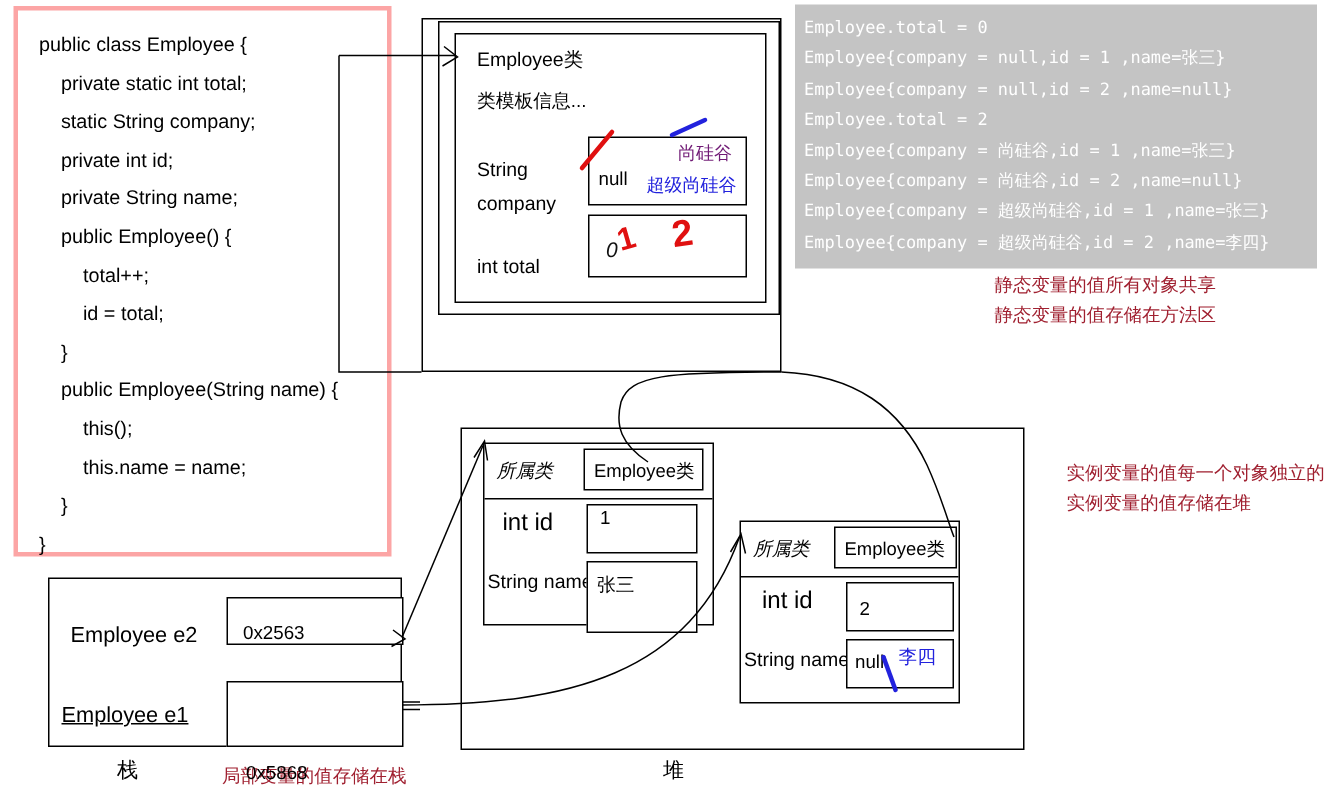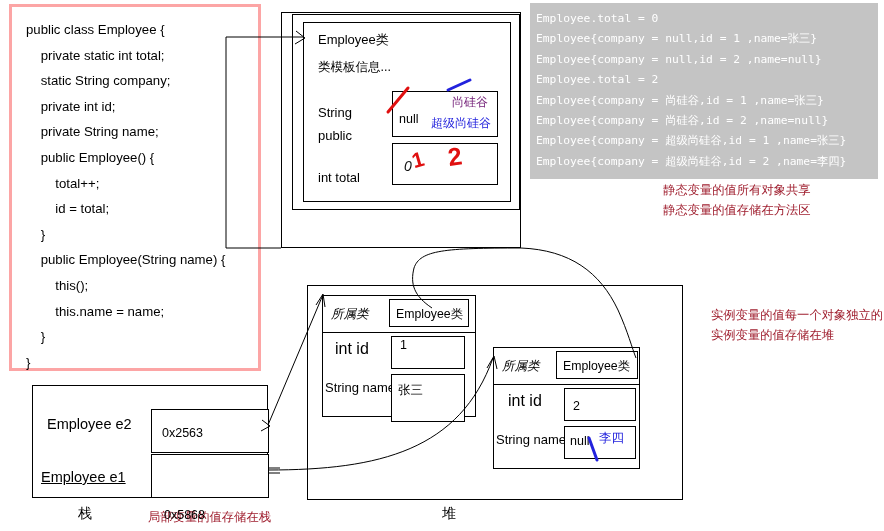--- a/index.html
+++ b/index.html
@@ -150,21 +150,21 @@
 
   <div class="abs" id="method-area-outer"></div>
   <div class="abs" id="method-area-inner"></div>
 
   <div class="abs" id="class-box">
     <div class="abs cls-title">Employee类</div>
     <div class="abs cls-sub">类模板信息...</div>
 
     <div class="abs field-label" style="left:14px; top:78px;">
       <div>String</div>
-      <div>public</div>
+      <div>company</div>
     </div>
 
     <div class="abs field-label" style="left:14px; top:143px;">int total</div>
 
     <div class="abs value-box" style="left:88px; top:68px; width:106px; height:46px;">
       <span class="abs" style="left:6px; top:20px; font-size:12.5px; color:#000;">null</span>
       <span class="abs" style="left:33px; top:2px; font-size:12px; color:#701a75;margin-left:26px;">尚硅谷</span>
       <span class="abs" style="left:38px; top:23px; font-size:12px; color:#2222dd;">超级尚硅谷</span>
     </div>
 
@@ -227,21 +227,21 @@
     <div class="abs value-box" style="left:70px; top:78px; width:72px; height:33px;">
       <span class="abs" style="left:5px; top:7px; font-size:12.5px; color:#000;">null</span>
       <span class="abs" style="left:34px; top:3px; font-size:12.5px; color:#2222dd;">李四</span>
     </div>
   </div>
 
   <div class="abs area-label" style="left:442px; top:505px;">堆</div>
 
   <div class="abs" id="stack-box">
     <div class="abs stack-label" style="left:14px; top:30px;">Employee e2</div>
-    <div class="abs addr-box" style="left:118px; top:23px; width:118px; height:44px;">
+    <div class="abs addr-box" style="left:118px; top:12px; width:118px; height:32px;">
       <span class="abs" style="left:10px; top:16px;">0x2563</span>
     </div>
 
     <div class="abs stack-label" style="left:8px; top:83px;text-decoration:underline;">Employee e1</div>
     <div class="abs addr-box" style="left:118px; top:68px; width:118px; height:44px;">
       <span class="abs" style="left:12px; top:13px;margin-top:40px;">0x5868</span>
     </div>
   </div>
 
   <div class="abs area-label" style="left:78px; top:505px;">栈</div>

